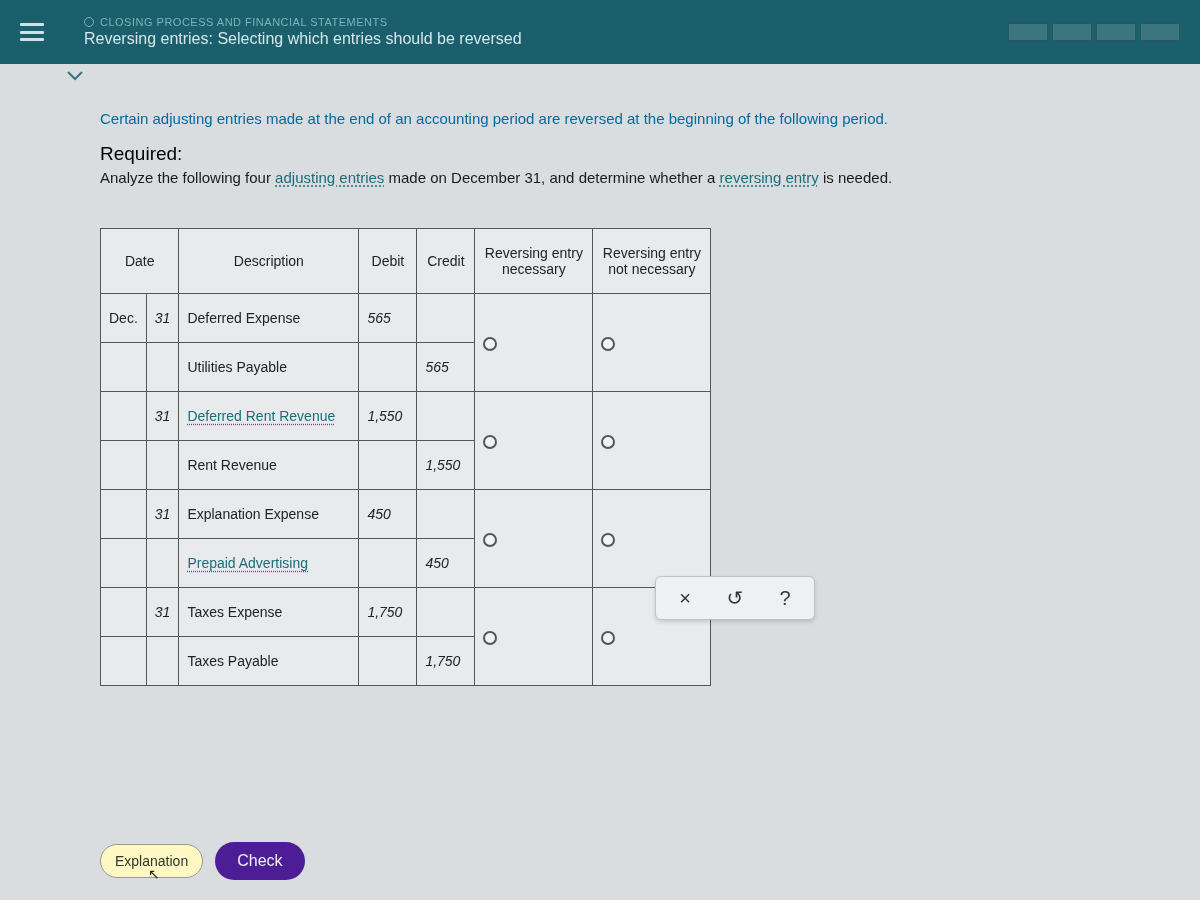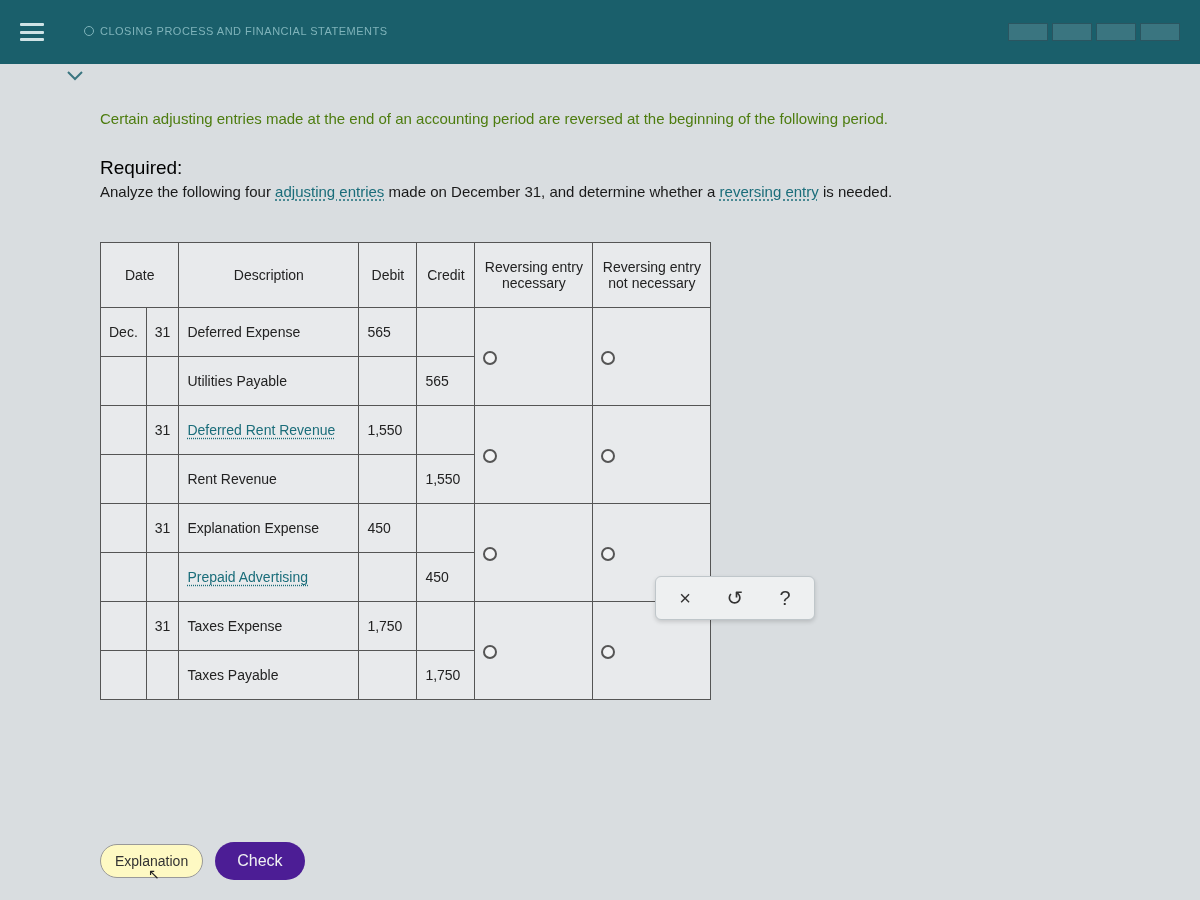--- a/index.html
+++ b/index.html
@@ -56,21 +56,21 @@
     .content {
       padding: 14px 30px 0 100px;
     }
     .chevron-toggle {
       width: 30px; height: 24px;
       display:flex; align-items:center; justify-content:center;
       margin-left: 60px; margin-bottom: 6px;
       color:#3a7580;
       cursor:pointer;
     }
-    .intro { font-size: 15px; color:#4d7c0f; margin-bottom:28px; line-height:1.4; }
+    .intro { font-size: 15px; color:#0369a1; margin-bottom:14px; line-height:1.4; }
     .req-label { font-weight:normal; font-size:19px; margin-bottom:2px; }
     .req-text { font-size:15px; color:#1a1a1a; line-height:1.4; margin-bottom:40px; }
     .term { color:#1a6d7a; text-decoration: underline dotted; text-underline-offset:3px; }
 
     table.journal {
       border-collapse: collapse;
       font-size: 14px;
       color:#222;
     }
     table.journal th, table.journal td {
@@ -81,21 +81,21 @@
       vertical-align: middle;
     }
     table.journal th { text-align:center; font-weight:normal; }
     .col-month { width:44px; text-align:left; }
     .col-day   { width:30px; text-align:right; }
     .col-desc  { width:180px; }
     .col-debit { width:58px; text-align:right; }
     .col-credit{ width:58px; text-align:right; }
     .col-radio { width:118px; text-align:center; }
     td.indent  { padding-left:40px; }
-    td.num     { text-align:right; }
+    td.num     { text-align:right;font-style:italic; }
     .radio {
       width:14px; height:14px; border:2px solid #555; border-radius:50%;
       display:inline-block; vertical-align:middle; background:#f2f3f4;
       cursor:pointer;
     }
 
     .toolbar {
       position:absolute;
       left:655px;
       top:576px;
@@ -156,20 +156,21 @@
   <div class="hamburger">
     <span></span>
       <span></span>
       <span></span>
   </div>
   <div class="header-text">
     <div class="header-topic">
       <span class="header-topic-icon"></span>
       <span>CLOSING PROCESS AND FINANCIAL STATEMENTS</span>
     </div>
+    <div class="header-title">Reversing entries: Selecting which entries should be reversed</div>
   </div>
   <div class="header-right">
     <div class="box"></div>
     <div class="box"></div>
     <div class="box"></div>
     <div class="box"></div>
   </div>
 </div>
 
 <div class="chevron-toggle">

